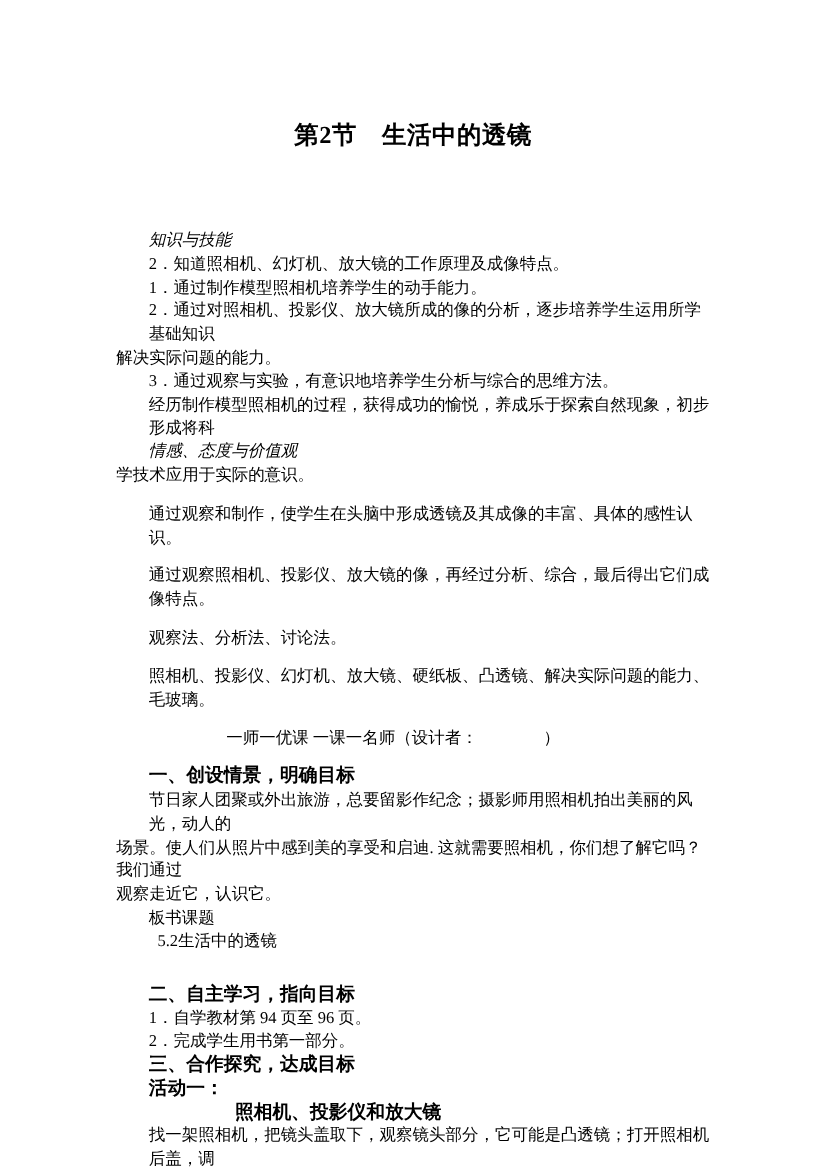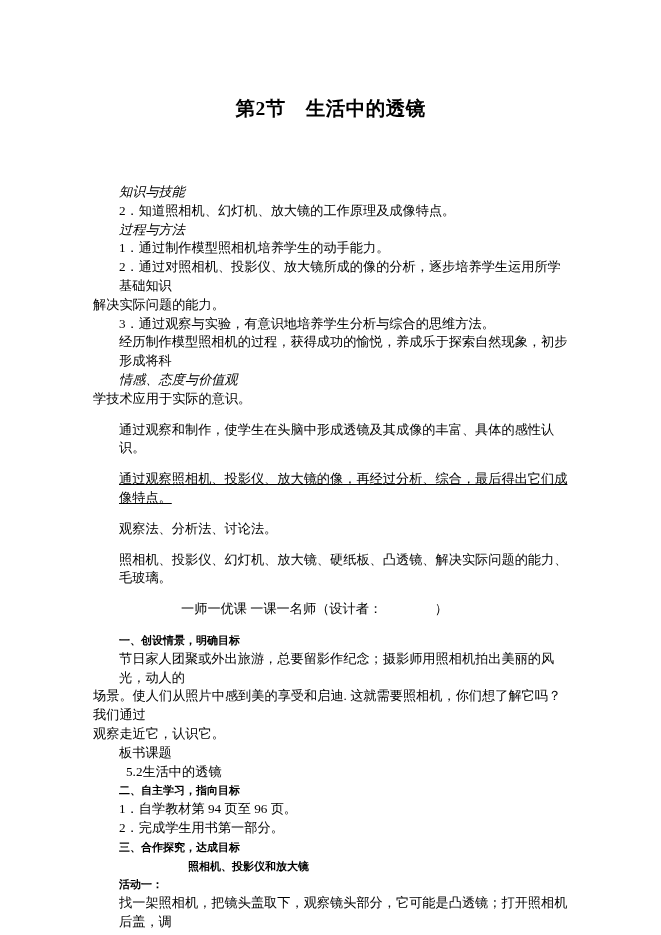--- a/index.html
+++ b/index.html
@@ -33,60 +33,59 @@
     line-height: 18.8px;
     white-space: pre-wrap;
   }
   .content p.blank {
     height: 12px;
     line-height: 12px;
   }
   .content p.bold {
     font-weight: bold;
     font-family: "Liberation Sans", "DejaVu Sans", sans-serif;
-    font-size: 11px;
+    font-size: 15px;
   }
   .content p.italic {
     font-style: italic;
   }
 </style>
 </head>
 <body>
 
 <div class="page">
   <h1 class="doc-title">第2节　生活中的透镜</h1>
   <div class="content">
       <p class="line italic" style="padding-left: 26px; margin-top: 20px;">知识与技能</p>
       <p class="line" style="padding-left: 26px;">2．知道照相机、幻灯机、放大镜的工作原理及成像特点。</p>
-      <p class="line italic" style="padding-left: 26px;">过程与方法</p>
       <p class="line" style="padding-left: 26px;">1．通过制作模型照相机培养学生的动手能力。</p>
       <p class="line" style="padding-left: 26px;">2．通过对照相机、投影仪、放大镜所成的像的分析，逐步培养学生运用所学基础知识</p>
       <p class="line">解决实际问题的能力。</p>
       <p class="line" style="padding-left: 26px;">3．通过观察与实验，有意识地培养学生分析与综合的思维方法。</p>
       <p class="line" style="padding-left: 26px;">经历制作模型照相机的过程，获得成功的愉悦，养成乐于探索自然现象，初步形成将科</p>
       <p class="line italic" style="padding-left: 26px;">情感、态度与价值观</p>
       <p class="line">学技术应用于实际的意识。</p>
       <p class="line blank"></p>
       <p class="line" style="padding-left: 26px;">通过观察和制作，使学生在头脑中形成透镜及其成像的丰富、具体的感性认识。</p>
       <p class="line blank"></p>
-      <p class="line" style="padding-left: 26px; text-decoration: underline;">通过观察照相机、投影仪、放大镜的像，再经过分析、综合，最后得出它们成像特点。</p>
+      <p class="line" style="padding-left: 26px;">通过观察照相机、投影仪、放大镜的像，再经过分析、综合，最后得出它们成像特点。</p>
       <p class="line blank"></p>
       <p class="line" style="padding-left: 26px;">观察法、分析法、讨论法。</p>
       <p class="line blank"></p>
       <p class="line" style="padding-left: 26px;">照相机、投影仪、幻灯机、放大镜、硬纸板、凸透镜、解决实际问题的能力、毛玻璃。</p>
       <p class="line blank"></p>
       <p class="line" style="padding-left: 88px;">一师一优课 一课一名师（设计者：　　　　）</p>
       <p class="line blank"></p>
       <p class="line bold" style="padding-left: 26px;">一、创设情景，明确目标</p>
       <p class="line" style="padding-left: 26px;">节日家人团聚或外出旅游，总要留影作纪念；摄影师用照相机拍出美丽的风光，动人的</p>
       <p class="line">场景。使人们从照片中感到美的享受和启迪. 这就需要照相机，你们想了解它吗？我们通过</p>
       <p class="line">观察走近它，认识它。</p>
       <p class="line" style="padding-left: 26px;">板书课题</p>
       <p class="line" style="padding-left: 33px;">5.2生活中的透镜</p>
-      <p class="line bold" style="padding-left: 26px;">二、自主学习，指向目标</p>
+      <p class="line bold" style="padding-left: 26px; margin-top: 24px;">二、自主学习，指向目标</p>
       <p class="line" style="padding-left: 26px;">1．自学教材第 94 页至 96 页。</p>
       <p class="line" style="padding-left: 26px;">2．完成学生用书第一部分。</p>
       <p class="line bold" style="padding-left: 26px;">三、合作探究，达成目标</p>
+      <p class="line bold" style="padding-left: 26px;">活动一：</p>
       <p class="line bold" style="padding-left: 95px;">照相机、投影仪和放大镜</p>
-      <p class="line bold" style="padding-left: 26px;">活动一：</p>
       <p class="line" style="padding-left: 26px;">找一架照相机，把镜头盖取下，观察镜头部分，它可能是凸透镜；打开照相机后盖，调</p>
     </div>
 </div>
 
 </body></html>

